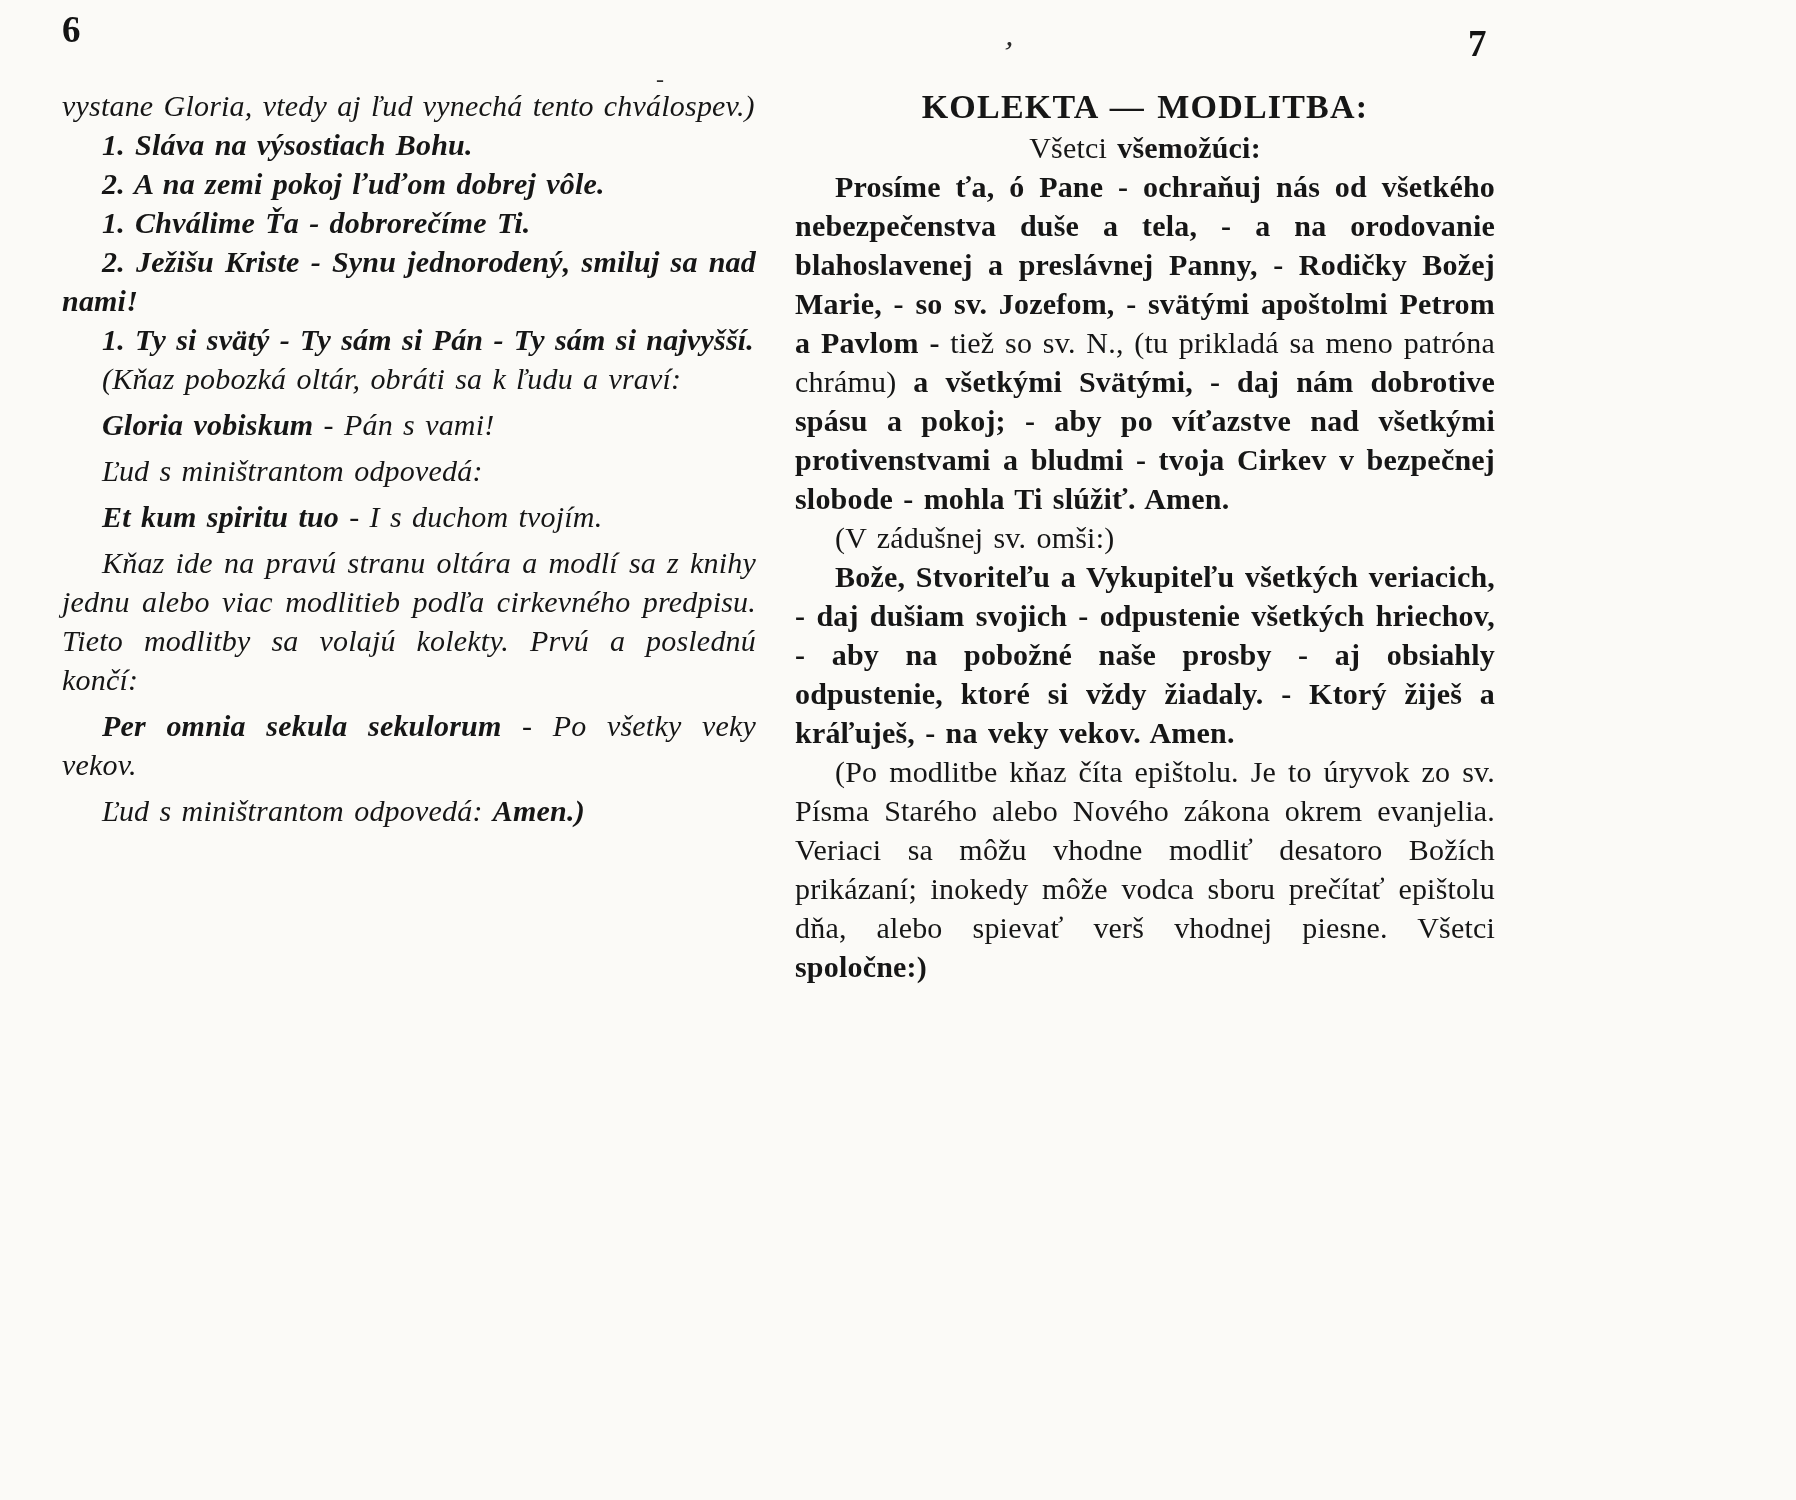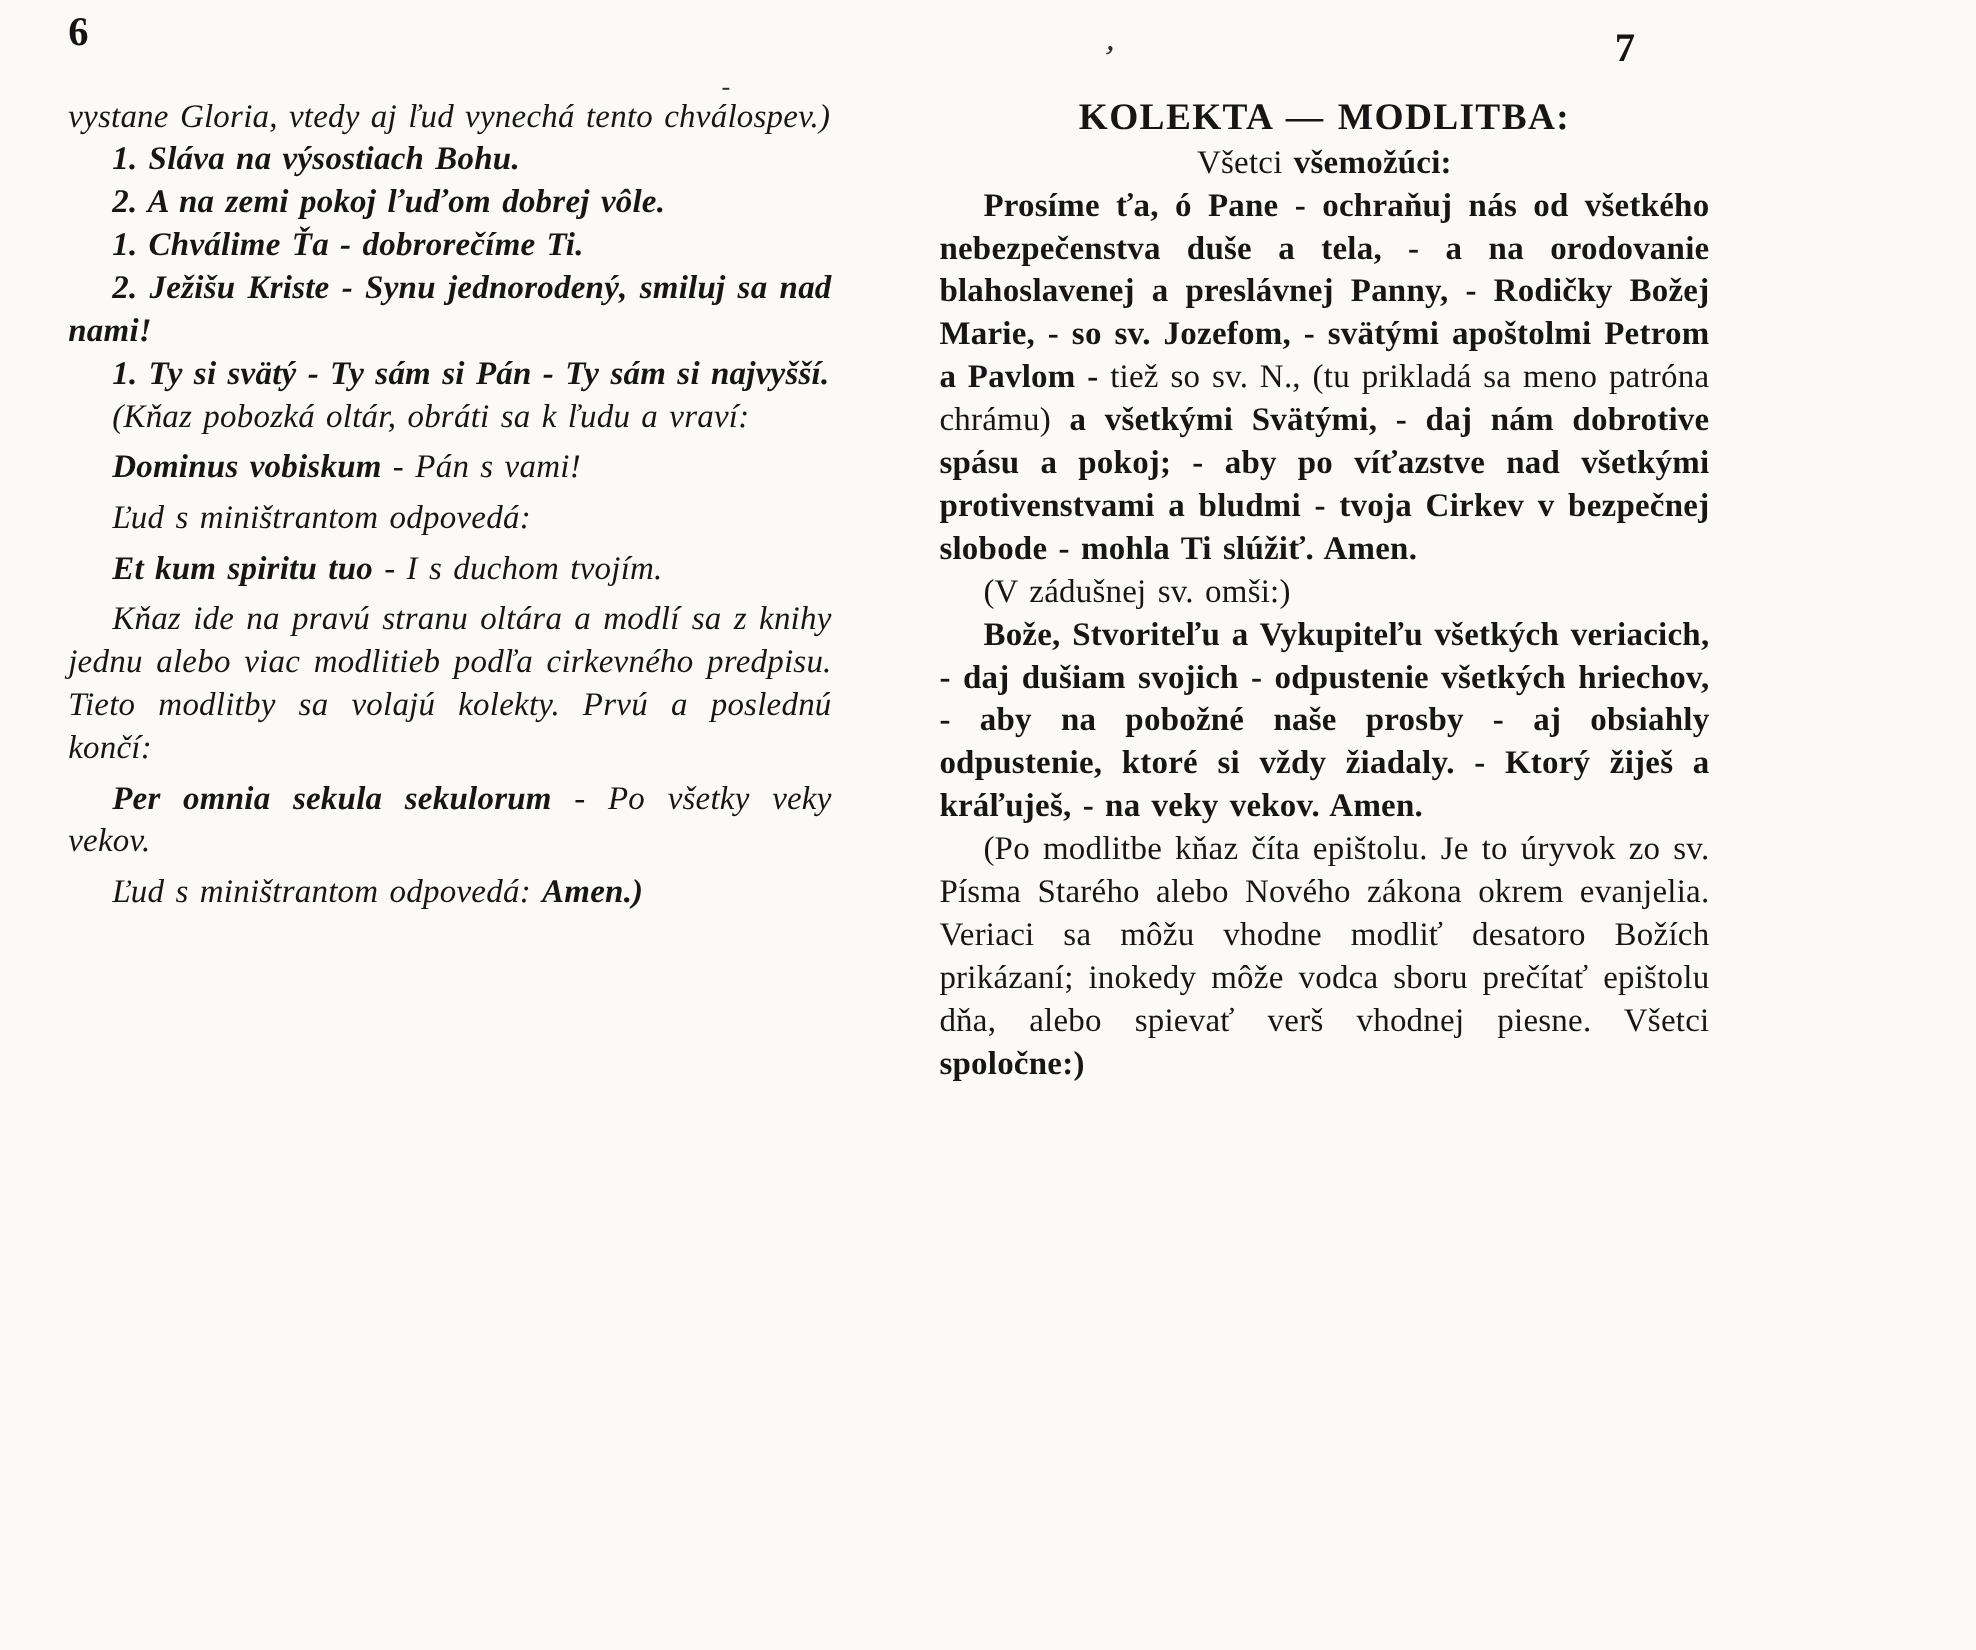--- a/index.html
+++ b/index.html
@@ -31,21 +31,21 @@
   .col {
     position: absolute;
     top: 86px;
     font-size: 30px;
     line-height: 39px;
     text-align: justify;
     word-spacing: 2.5px;
     letter-spacing: 0.2px;
   }
   .col-left  { left: 62px;  width: 694px; font-style: italic; }
-  .col-right { left: 854px; width: 700px; }
+  .col-right { left: 795px; width: 700px; }
 
   .col p {
     margin: 0;
     text-indent: 40px;
   }
   .col p.noindent { text-indent: 0; }
   .col p.center   { text-align: center; text-indent: 0; }
   .col p.gap      { margin-top: 7px; }
   .col p.heading  { font-size: 34px; letter-spacing: 1.2px; line-height: 42px; }
   .b { font-weight: bold; }
@@ -71,21 +71,21 @@
   <span class="artifact artifact-dash">-</span>
 
   <div class="col col-left">
       <p class="noindent"><span>vystane Gloria, vtedy aj ľud vynechá tento chválospev.)</span></p>
       <p><span class="b">1. Sláva na výsostiach Bohu.</span></p>
       <p><span class="b">2. A na zemi pokoj ľuďom dobrej vôle.</span></p>
       <p><span class="b">1. Chválime Ťa - dobrorečíme Ti.</span></p>
       <p><span class="b">2. Ježišu Kriste - Synu jednorodený, smiluj sa nad nami!</span></p>
       <p><span class="b">1. Ty si svätý - Ty sám si Pán - Ty sám si najvyšší.</span></p>
       <p><span>(Kňaz pobozká oltár, obráti sa k ľudu a vraví:</span></p>
-      <p class="gap"><span class="b">Dominus vobiskum</span><span> - Pán s vami!</span></p>
+      <p class="gap"><span class="b">Gloria vobiskum</span><span> - Pán s vami!</span></p>
       <p class="gap"><span>Ľud s miništrantom odpovedá:</span></p>
       <p class="gap"><span class="b">Et kum spiritu tuo</span><span> - I s duchom tvojím.</span></p>
       <p class="gap"><span>Kňaz ide na pravú stranu oltára a modlí sa z knihy jednu alebo viac modlitieb podľa cirkevného predpisu. Tieto modlitby sa volajú kolekty. Prvú a poslednú končí:</span></p>
       <p class="gap"><span class="b">Per omnia sekula sekulorum</span><span> - Po všetky veky vekov.</span></p>
       <p class="gap"><span>Ľud s miništrantom odpovedá: </span><span class="b">Amen.)</span></p>
     </div>
 
   <div class="col col-right">
       <p class="center heading"><span class="b">KOLEKTA — MODLITBA:</span></p>
       <p class="center"><span>Všetci </span><span class="b">všemožúci:</span></p>

